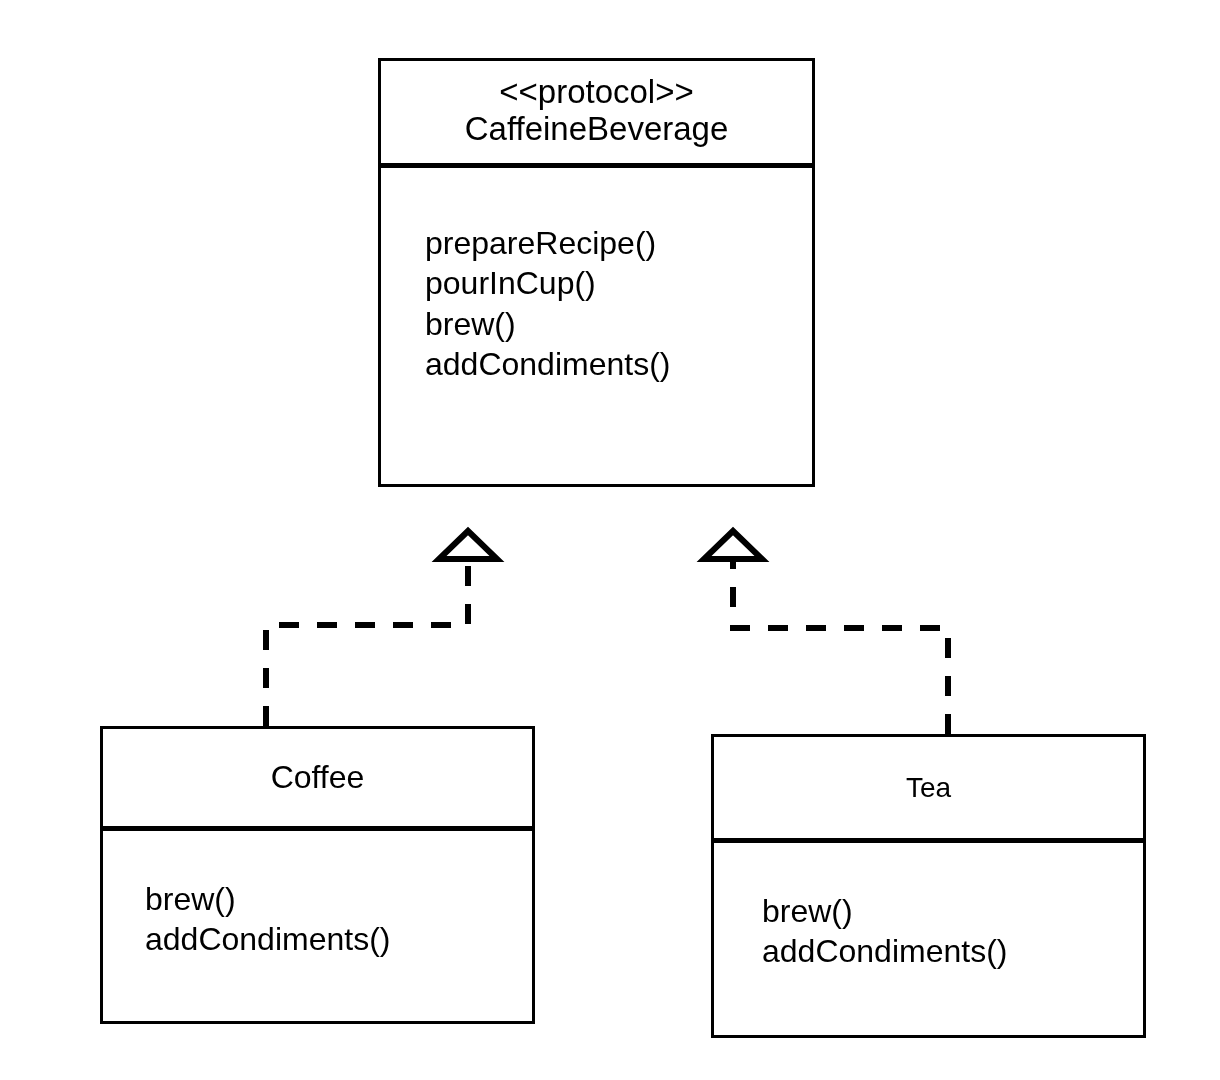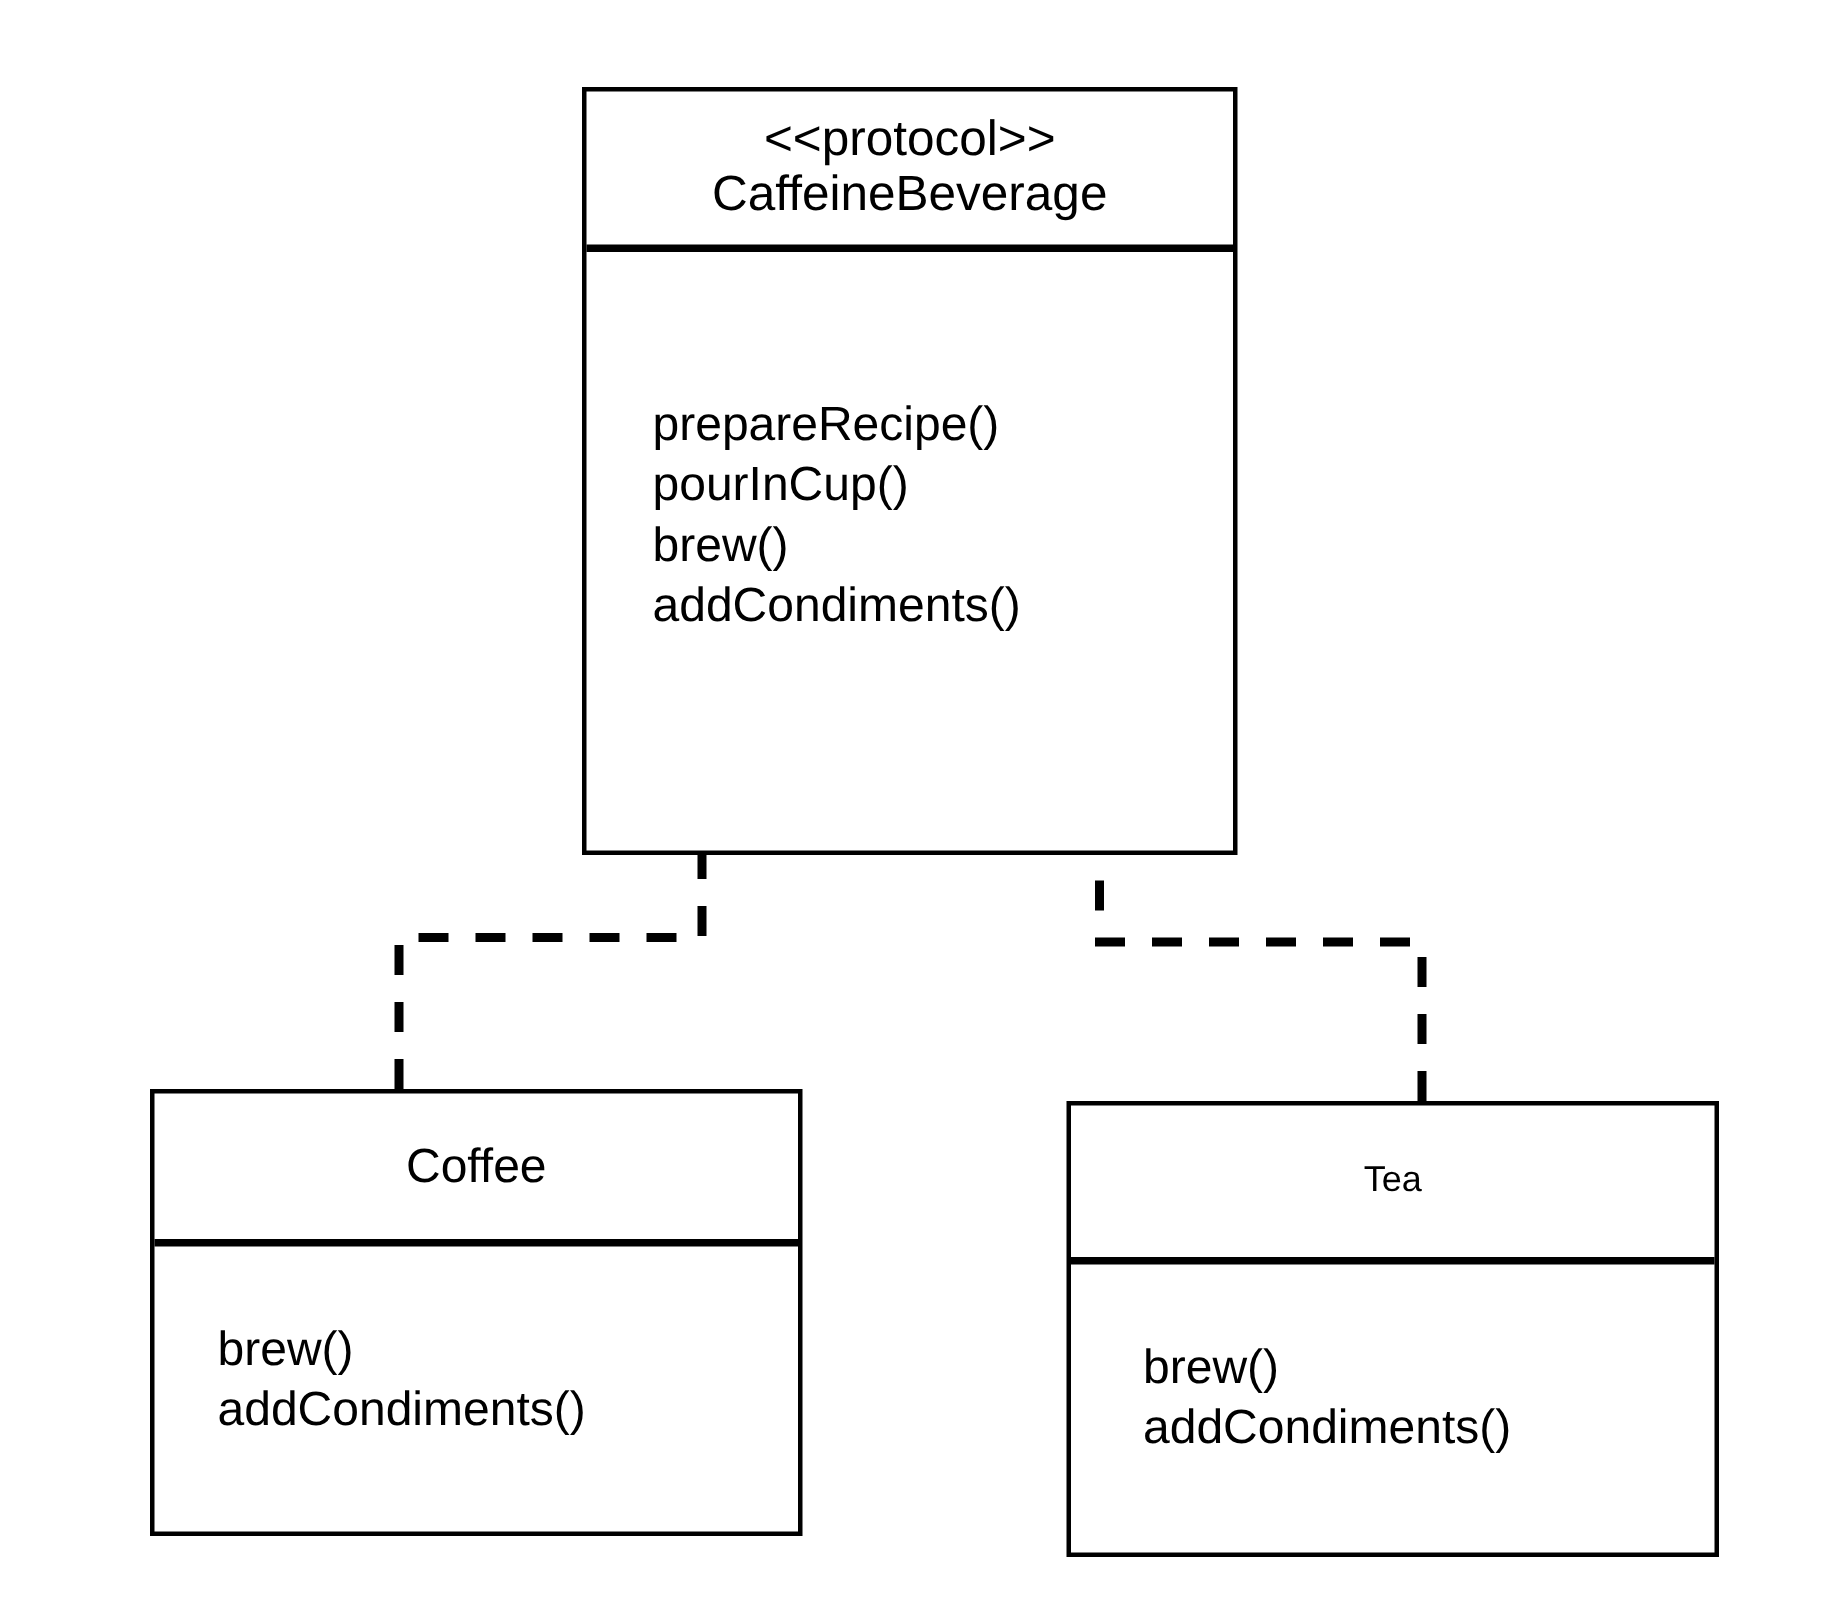--- a/index.html
+++ b/index.html
@@ -46,35 +46,34 @@
     align-items: flex-start;
     justify-content: flex-start;
     white-space: nowrap;
   }
   .member-line {
     line-height: 1.26;
   }
 
   
   #box-caffeinebeverage {
-    left: 388px;
+    left: 378px;
     top: 58px;
     width: 437px;
-    height: 512px;
+    height: 429px;
   }
   #box-caffeinebeverage .uml-title {
     height: 107px;
     font-size: 33px;
     padding-bottom: 2px;
   }
   #box-caffeinebeverage .uml-members {
     padding-left: 44px;
     padding-top: 55px;
     font-size: 32px;
-    margin-top: 39px;
   }
 
   
   #box-coffee {
     left: 68px;
     top: 726px;
     width: 435px;
     height: 298px;
     margin-left: 32px;
   }
@@ -90,21 +89,21 @@
 
   
   #box-tea {
     left: 711px;
     top: 734px;
     width: 435px;
     height: 304px;
   }
   #box-tea .uml-title {
     height: 106px;
-    font-size: 24px;
+    font-size: 28px;
   }
   #box-tea .uml-members {
     padding-left: 48px;
     padding-top: 48px;
     font-size: 32px;
   }
 
   
   #connectors {
     position: absolute;

